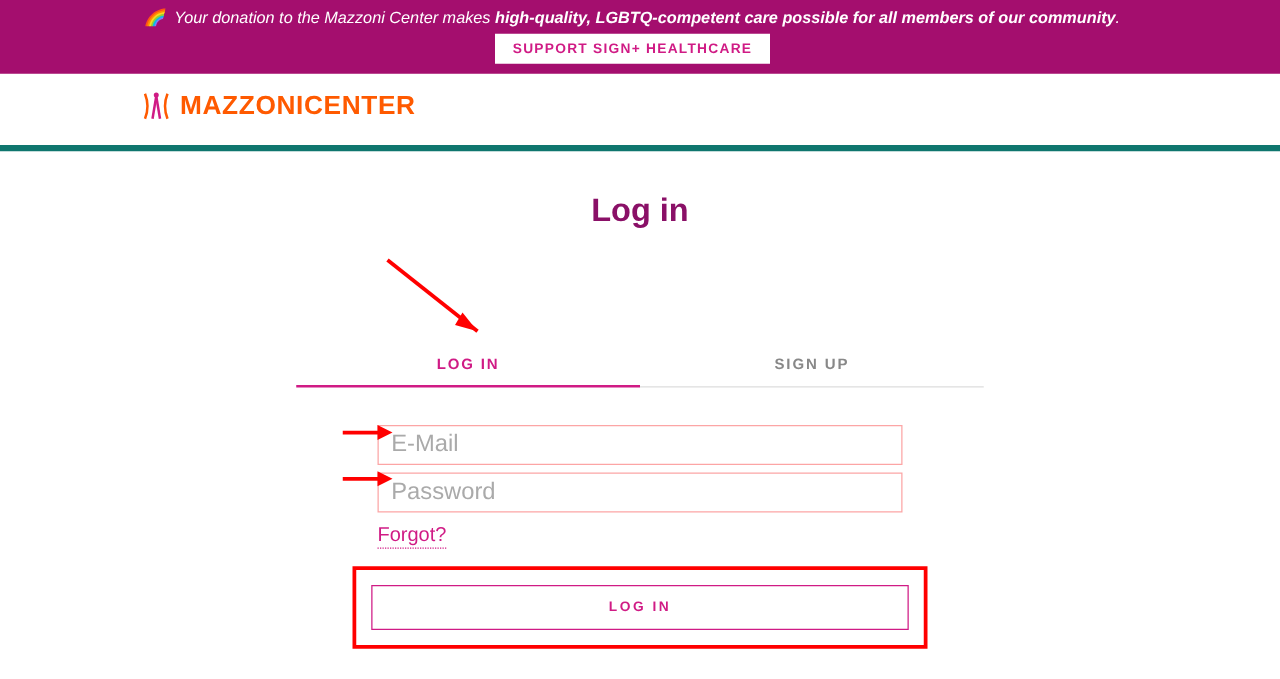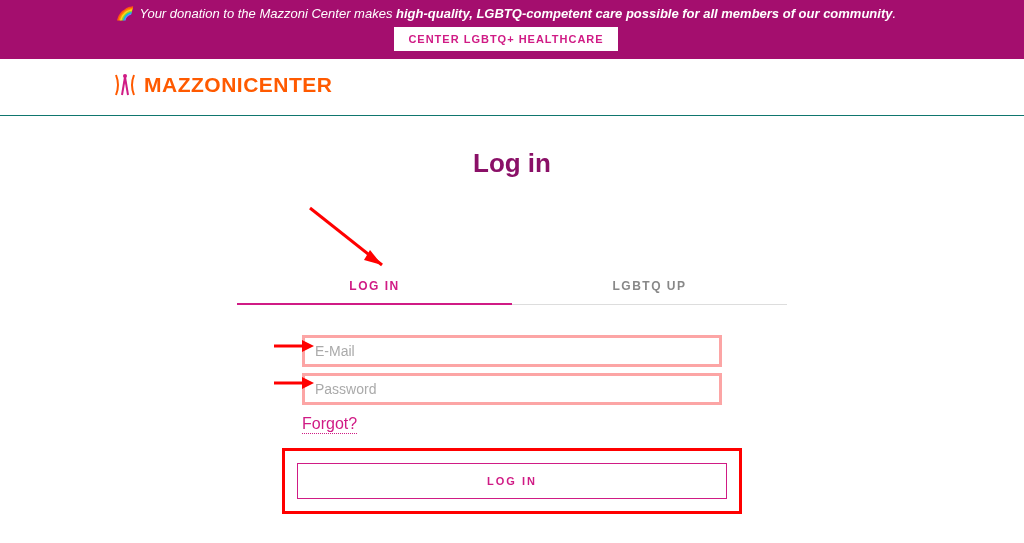--- a/index.html
+++ b/index.html
@@ -36,21 +36,21 @@
     font-weight: 700;
     letter-spacing: 1px;
     font-size: 11px;
     padding: 6px 14px;
     cursor: pointer;
     font-family: inherit;
   }
 
   
   .header {
-    border-bottom: 1px solid #0f766e;
+    border-bottom: 5px solid #0f766e;
     padding: 14px 0;
     text-decoration: underline;
   }
   .header-inner {
     width: 800px;
     margin: 0 auto;
   }
   .logo {
     display: inline-flex;
     align-items: center;
@@ -100,23 +100,23 @@
   }
 
   .form {
     width: 420px;
     margin: 30px auto 0 auto;
     position: relative;
   }
   .form input {
     width: 100%;
     height: 32px;
-    border: 3px solid #fca5a5;
+    border: 1px solid #fca5a5;
     padding: 0 10px;
-    font-size: 14px;
+    font-size: 19px;
     margin-bottom: 6px;
     font-family: inherit;
     color: #c2410c;
   }
   .form input::placeholder { color: #aaa; }
   .forgot {
     font-size: 16px;
     color: #d01b85;
     text-align: left;
     display: inline-block;
@@ -153,21 +153,21 @@
   }
 </style>
 </head>
 <body>
 
 <div class="banner">
   <p>
     <span class="rainbow">🌈</span>
     <span>Your donation to the Mazzoni Center makes </span><span class="bold">high-quality, LGBTQ-competent care possible for all members of our community</span><span>.</span>
   </p>
-  <button>CENTER LGBTQ+ HEALTHCARE</button>
+  <button>SUPPORT SIGN+ HEALTHCARE</button>
 </div>
 
 <div class="header">
   <div class="header-inner">
     <a class="logo">
       <span class="logo-mark">
         <svg width="26" height="24" viewBox="0 0 26 24">
           <path d="M4 2 Q 8 12 4 22" stroke="#ff5a00" stroke-width="2" fill="none"></path>
           <path d="M22 2 Q 18 12 22 22" stroke="#ff5a00" stroke-width="2" fill="none"></path>
           <path d="M13 4 L10 22" stroke="#d01b85" stroke-width="2" fill="none"></path>
@@ -179,21 +179,21 @@
       <span class="center"> CENTER</span>
     </a>
   </div>
 </div>
 
 <div class="main">
   <h1 class="page-title">Log in</h1>
 
   <div class="tabs">
     <div class="tab active">LOG IN</div>
-    <div class="tab">LGBTQ UP</div>
+    <div class="tab">SIGN UP</div>
   </div>
 
   <div class="form">
     <input type="text" placeholder="E-Mail" style="">
     <input type="password" placeholder="Password" style="">
     <div class="forgot-wrap">
       <a class="forgot">Forgot?</a>
     </div>
     <div class="highlight-box">
       <button class="login-btn">LOG IN</button>

